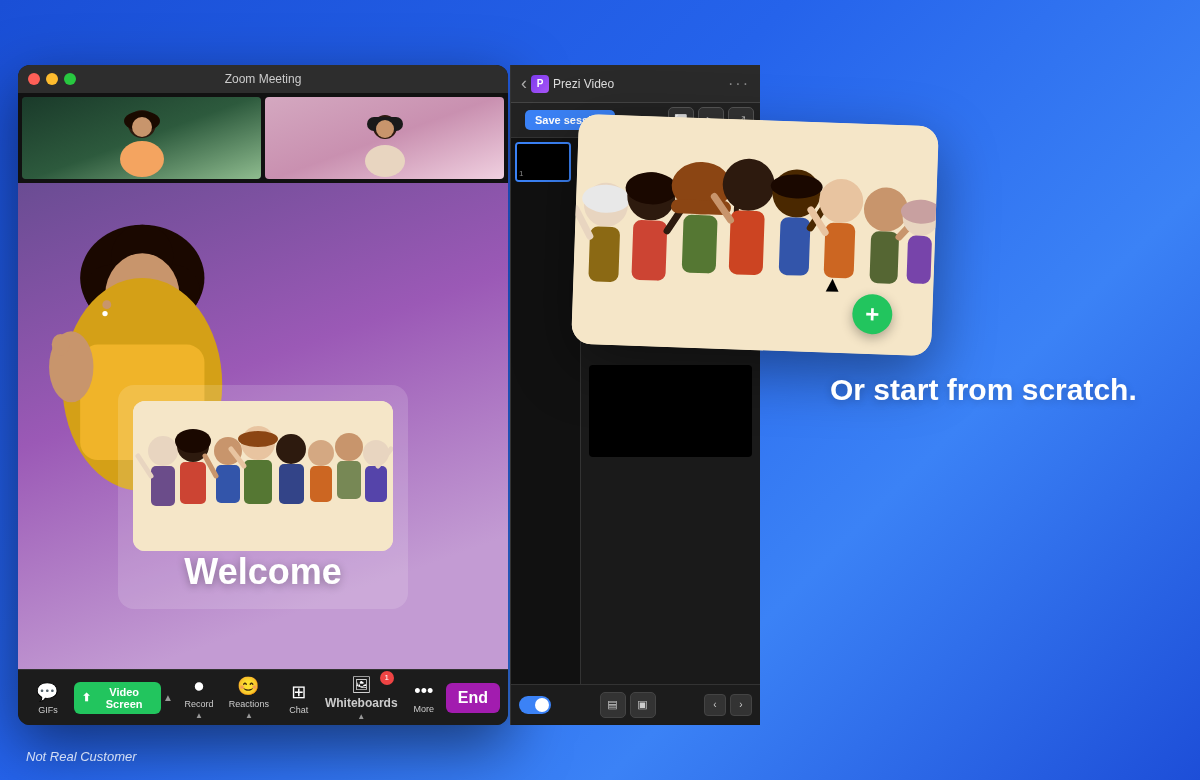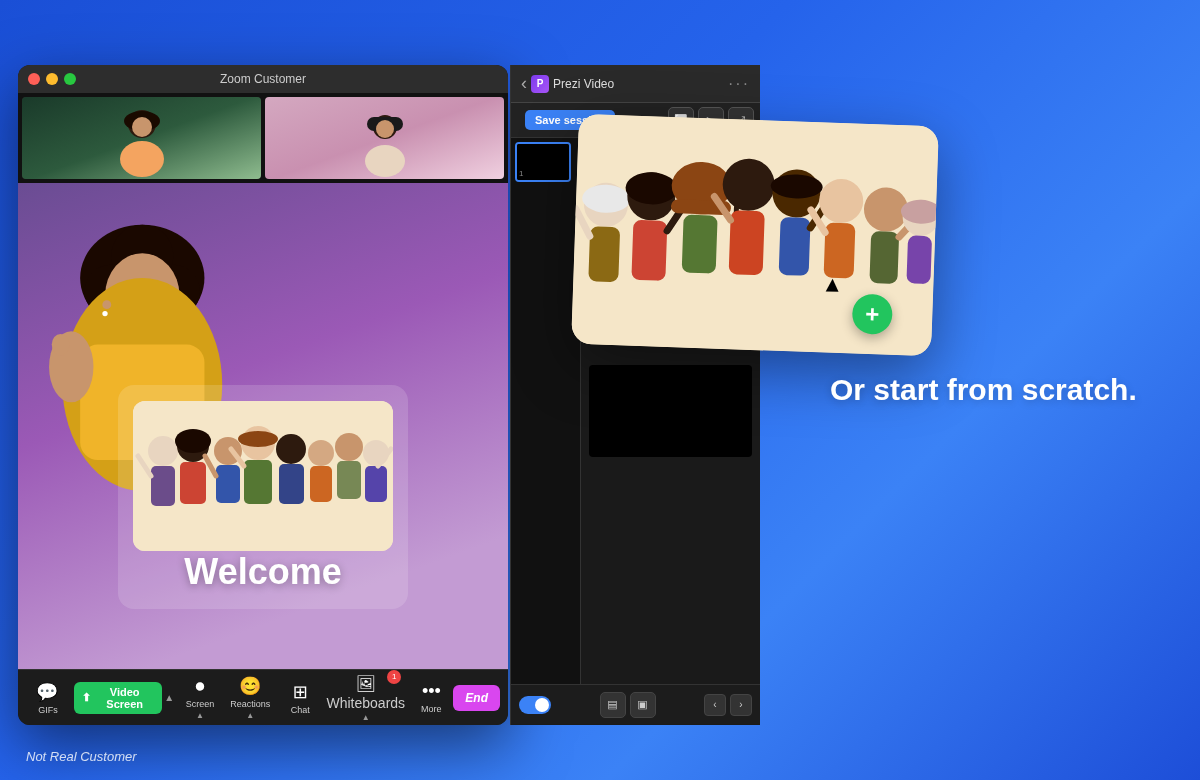--- a/index.html
+++ b/index.html
@@ -147,29 +147,28 @@
       padding: 4px 8px;
       font-size: 11px;
       font-weight: 600;
       cursor: pointer;
       display: flex;
       align-items: center;
       gap: 4px;
     }
 
     .end-btn {
-      background: #d946ef;
+      background: #a21caf;
       color: white;
       border: none;
       border-radius: 6px;
       padding: 6px 12px;
-      font-size: 12px;
+      font-size: 16px;
       font-weight: 600;
       cursor: pointer;
-      font-style: italic;
     }
 
     
     .prezi-panel {
       position: absolute;
       top: 65px;
       left: 510px;
       width: 250px;
       height: 660px;
       background: #1a1a1a;
@@ -420,34 +419,34 @@
       display: flex;
       flex-direction: column;
       align-items: center;
       gap: 2px;
       padding: 4px 4px;
       cursor: pointer;
       border-radius: 6px;
       min-width: 52px;
     }
     .whiteboards-btn .icon { font-size: 16px; color: white; }
-    .whiteboards-btn .label { font-size: 14px; color: #ccc; white-space: nowrap; }
+    .whiteboards-btn .label { font-size: 12px; color: #ccc; white-space: nowrap; font-weight: bold; }
   </style>
 </head>
 <body>
 
 <div class="zoom-window">
 
   <div class="zoom-titlebar">
     <div class="traffic-lights">
       <div class="tl tl-red"></div>
       <div class="tl tl-yellow"></div>
       <div class="tl tl-green"></div>
     </div>
-    <span class="zoom-titlebar-title">Zoom Customer</span>
+    <span class="zoom-titlebar-title">Zoom Meeting</span>
   </div>
 
   <div class="thumbnails-row">
     <div class="thumbnail">
       <div class="thumb1-content">
 
         <svg width="80" height="80" viewBox="0 0 80 80">
           <circle cx="40" cy="25" r="14" fill="#2d1a0e"></circle>
           <ellipse cx="40" cy="60" rx="22" ry="18" fill="#f4a460"></ellipse>
           <ellipse cx="40" cy="22" rx="18" ry="10" fill="#1a0a00"></ellipse>
@@ -548,21 +547,21 @@
           <button class="share-screen-btn">
             <span>⬆</span>
             <span>Video Screen</span>
           </button>
           <span style="color:#999;font-size:10px;">▲</span>
         </div>
       </div>
 
       <div class="toolbar-btn">
         <span class="icon">⏺</span>
-        <span class="label">Screen</span>
+        <span class="label">Record</span>
         <span class="caret">▲</span>
       </div>
 
       <div class="toolbar-btn">
         <span class="icon">😊</span>
         <span class="label">Reactions</span>
         <span class="caret">▲</span>
       </div>
 
       <div class="toolbar-btn">

